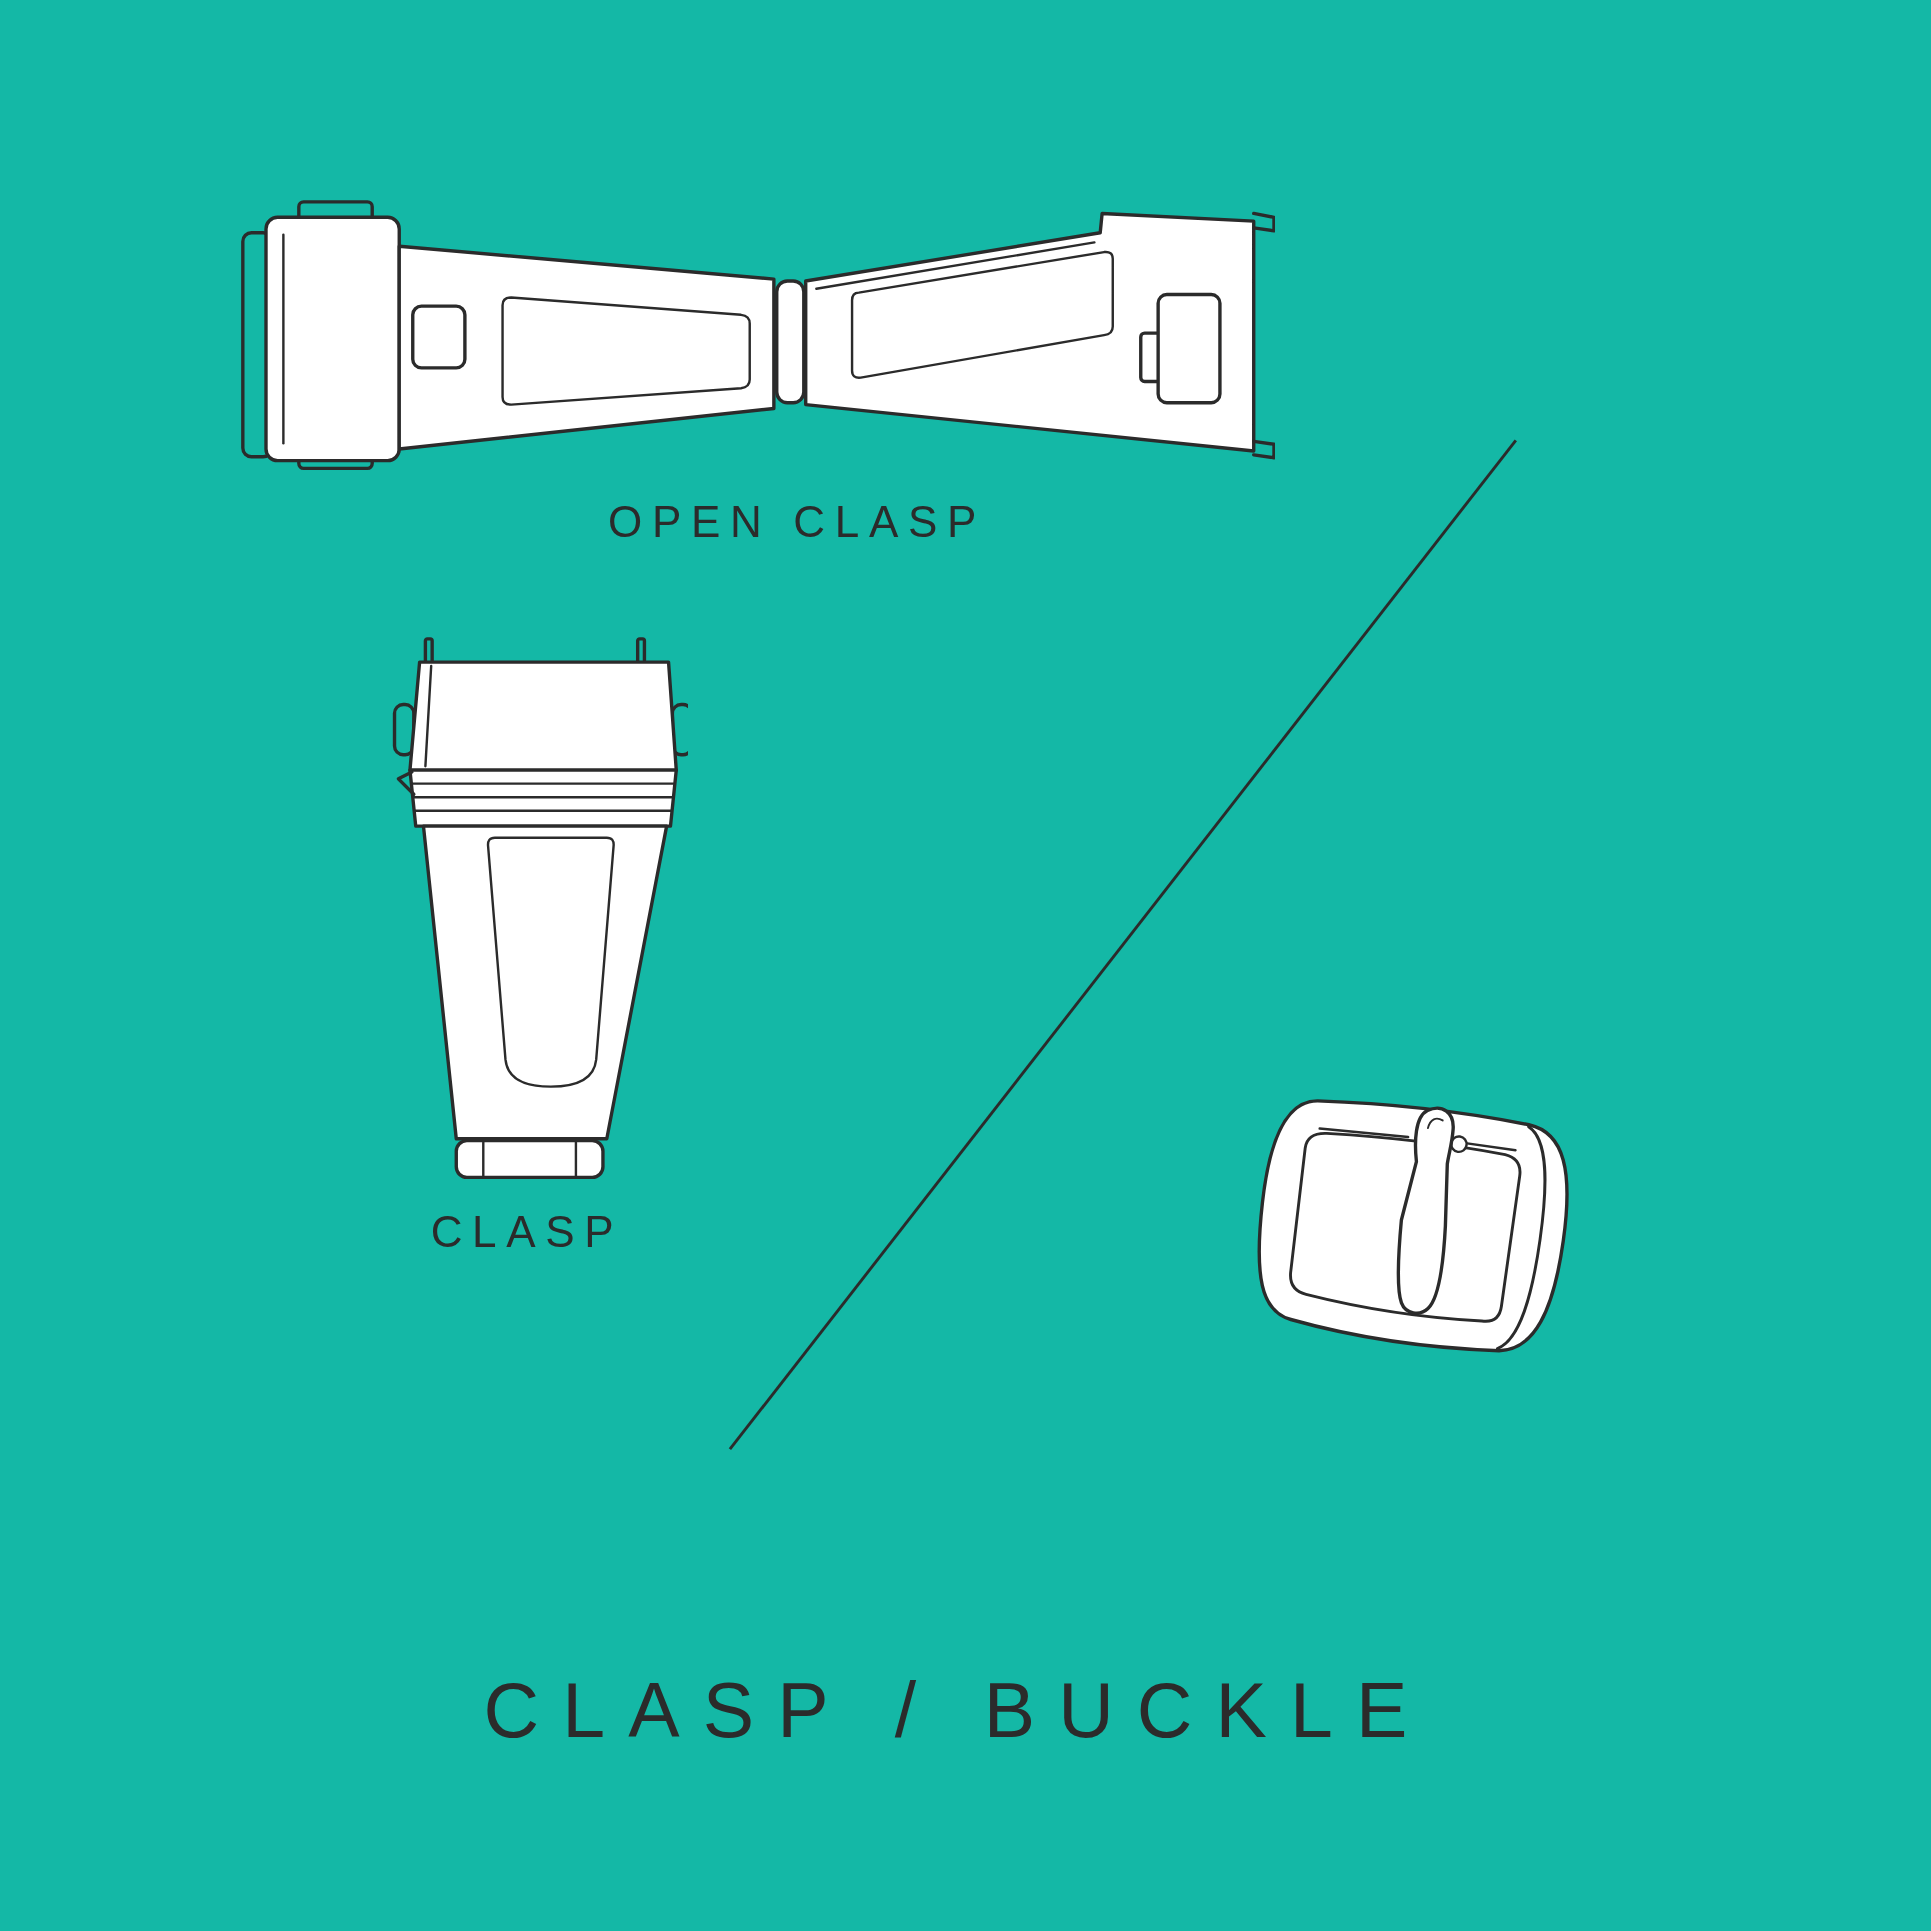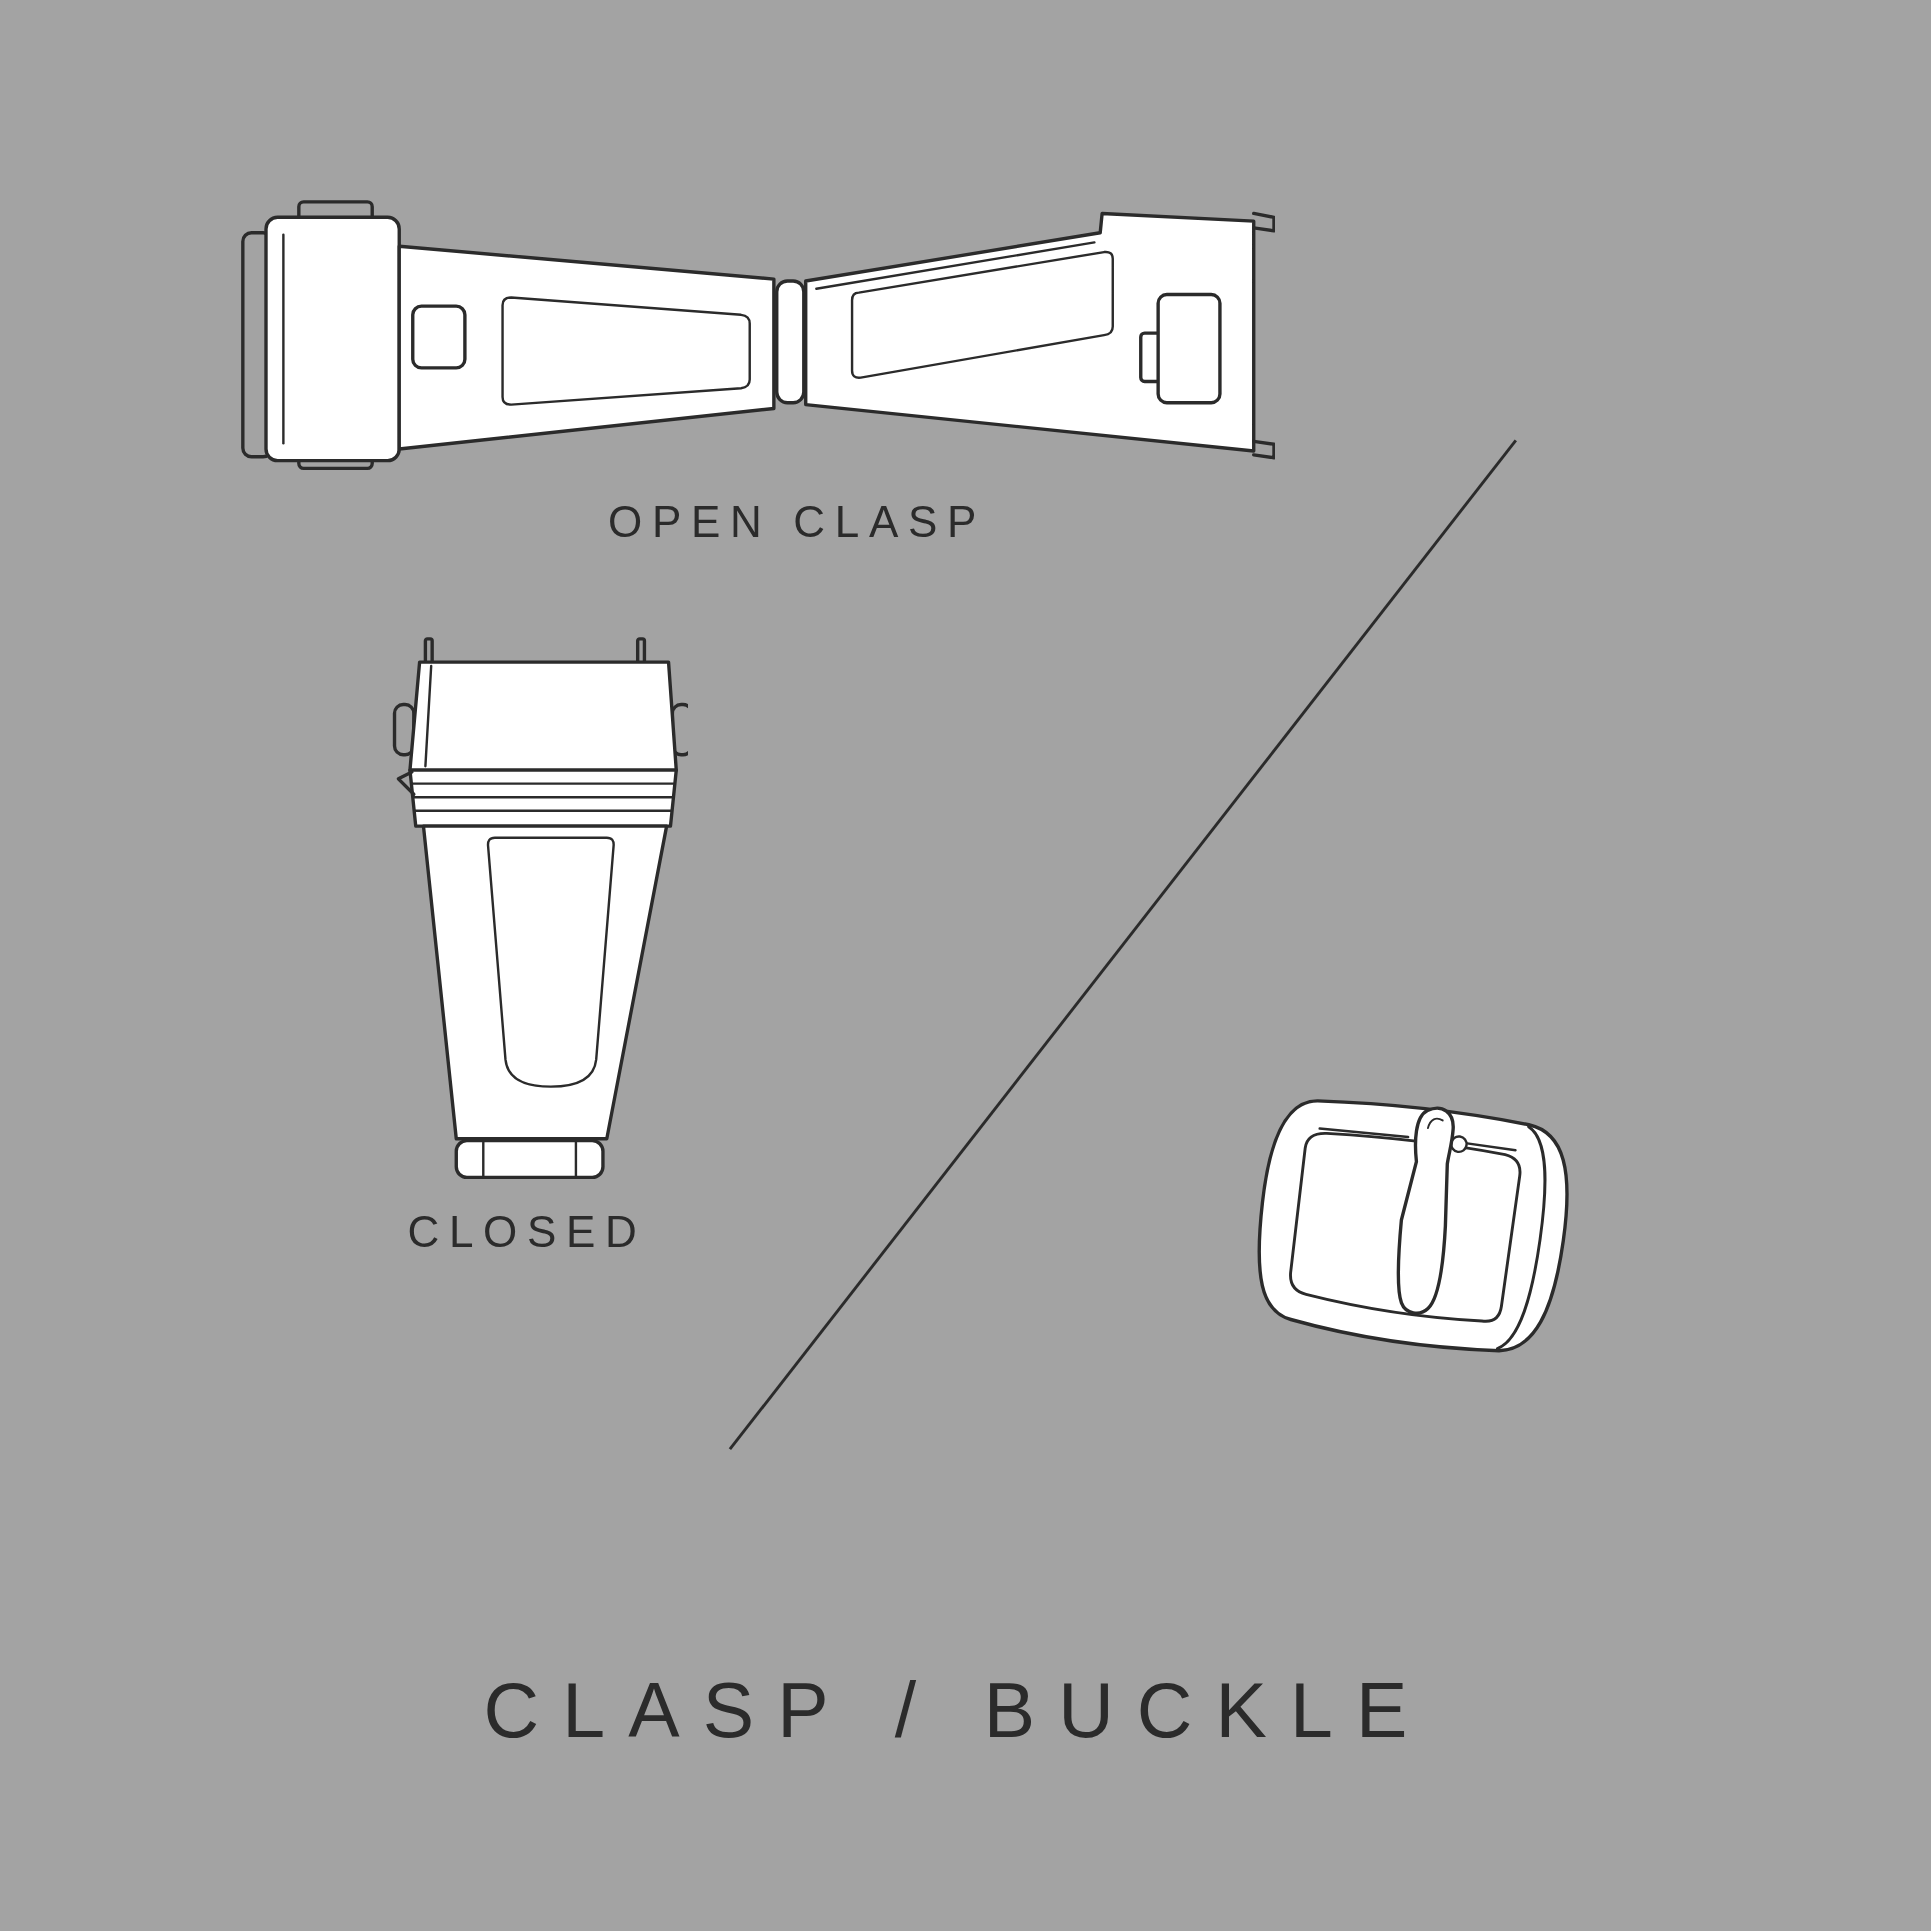--- a/index.html
+++ b/index.html
@@ -1,19 +1,19 @@
 <!DOCTYPE html>
 <html><head>
 <meta charset="utf-8">
 <style>
   html,body{margin:0;padding:0;background:#ffffff;}
   .canvas{
     position:relative;
     width:1931px;height:1931px;
-    background:#a3a3a3;
+    background:#14b8a6;
     font-family:"Liberation Sans", sans-serif;
     color:#2b2b2b;
     overflow:hidden;
   }
   .fig{position:absolute;}
   svg{display:block;}
   .caption{
     position:absolute;
     transform:translateX(-50%);
     font-size:44px;
@@ -82,21 +82,21 @@
     <path d="M36,140 L22,147 L38,163"></path>
 
     <path d="M48,196 L300,196 L238,520 L82,520 Z" fill="#fff"></path>
     <path stroke-width="2.5" d="M122,208 L238,208 Q246,208 245,217 L227,438 Q224,466 180,466 Q136,466 133,438 L115,217 Q114,208 122,208 Z"></path>
 
     <rect x="82" y="522" width="152" height="38" rx="11" fill="#fff"></rect>
     <line x1="110" y1="524" x2="110" y2="558" stroke-width="2.5"></line>
     <line x1="206" y1="524" x2="206" y2="558" stroke-width="2.5"></line>
   </svg>
 
-  <div class="caption" style="left:527px;top:1207px;">CLOSED</div>
+  <div class="caption" style="left:527px;top:1207px;">CLASP</div>
 
   <svg class="fig" style="left:1207px;top:1057px;" width="406" height="338" viewBox="0 0 420 350" fill="none" stroke-width="3.5" stroke-linecap="round" stroke-linejoin="round" stroke="#2b2b2b">
     <g transform="rotate(8 210 170)">
       <path fill="#fff" d="M98,60 Q210,48 318,54 C356,57 370,96 370,168 C370,242 356,284 320,290 Q205,302 102,288 C70,284 58,248 56,172 C54,100 68,64 98,60 Z"></path>
       <path stroke-width="3" d="M318,56 C340,66 346,112 346,170 C346,228 340,276 318,288"></path>
       <path fill="#fff" stroke-width="3" d="M112,92 Q212,84 298,88 Q316,90 316,108 L316,244 Q316,262 298,262 Q205,270 114,260 Q96,258 95,240 L92,110 Q92,94 112,92 Z"></path>
       <line x1="104" y1="88" x2="196" y2="84" stroke-width="2.5"></line>
       <line x1="250" y1="82" x2="308" y2="82" stroke-width="2.5"></line>
       <circle cx="249" cy="84" r="8" fill="#fff" stroke-width="2.5"></circle>
       <path fill="#fff" d="M208,108 C203,88 200,62 212,54 C226,45 240,52 241,70 C242,84 240,96 240,106 L247,170 C251,215 250,246 241,257 C234,266 219,266 213,255 C206,242 203,212 201,170 Z"></path>

